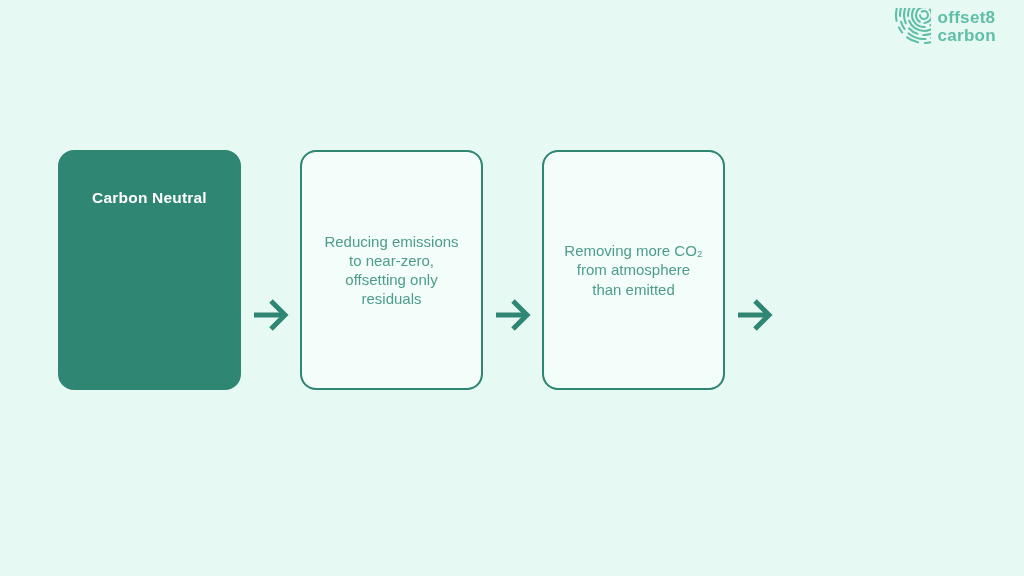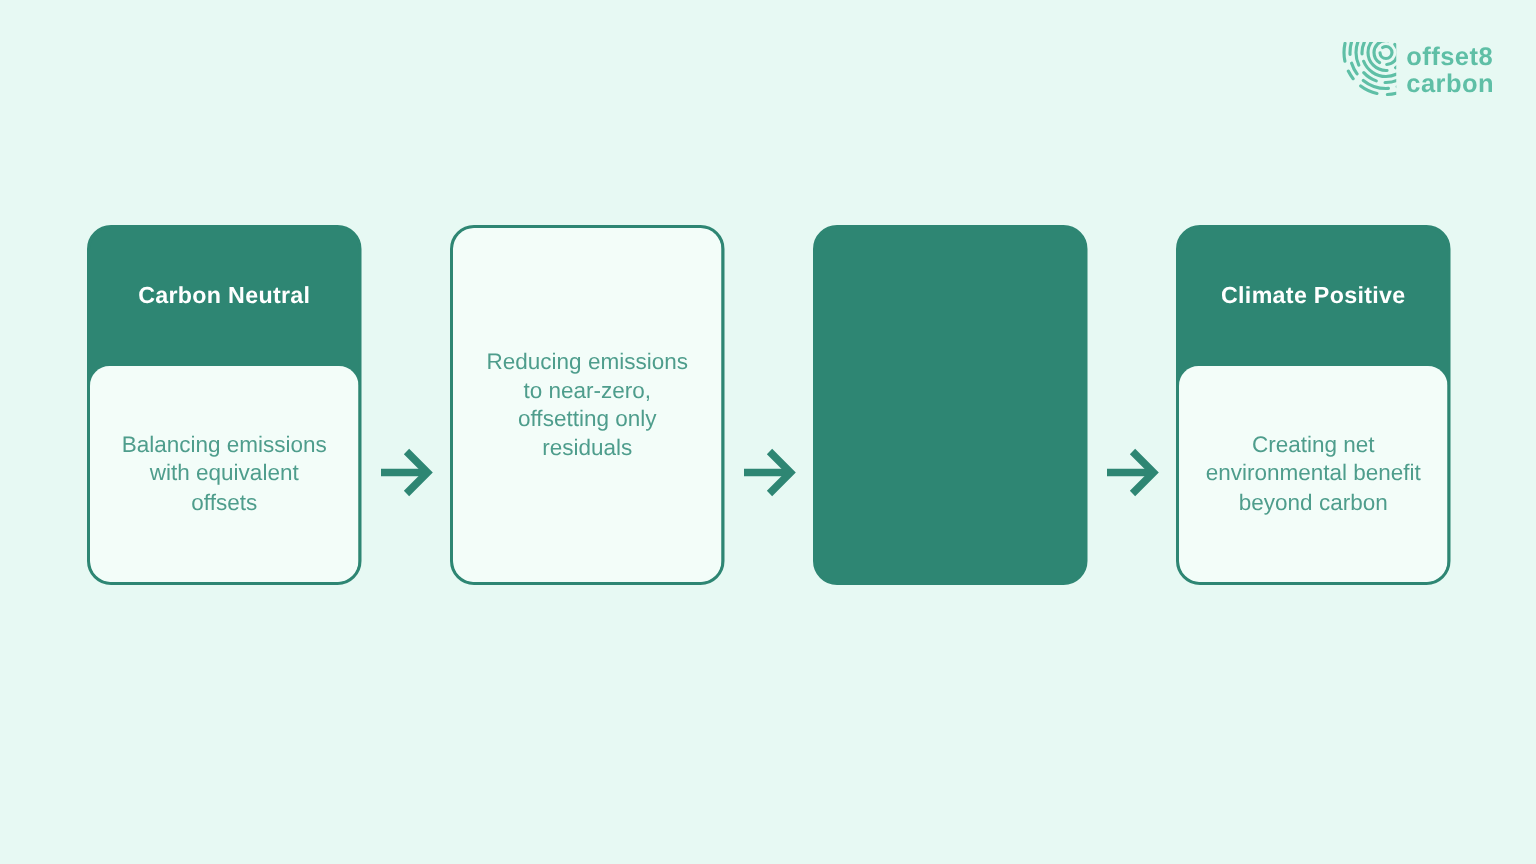--- a/index.html
+++ b/index.html
@@ -6,21 +6,21 @@
   body {
     width: 1024px; height: 576px;
     background: #e7f9f3;
     font-family: "Liberation Sans", sans-serif;
     overflow: hidden;
   }
   .canvas { position: relative; width: 1024px; height: 576px; }
 
   
   .logo {
-    position: absolute; top: 28px; right: 28px;
+    position: absolute; top: 8px; right: 28px;
     display: flex; align-items: center; gap: 7px;
   }
   .logo-icon { width: 37px; height: 37px; overflow: hidden; }
   .logo-text {
     color: #5fbfa6; font-weight: 700; font-size: 17px;
     line-height: 1.02; letter-spacing: 0.3px; text-align: left;
   }
 
   
   .flow {
@@ -78,23 +78,20 @@
     <span class="logo-text">
       <div>offset8</div>
       <div>carbon</div>
     </span>
   </div>
 
   <div class="flow">
 
     <div class="card">
       <div class="card-head">Carbon Neutral</div>
-      <div class="card-body">Balancing emissions
-with equivalent
-offsets</div>
     </div>
 
     <div class="arrow-cell">
       <svg width="38" height="34" viewBox="0 0 38 34">
         <path d="M2 17 H31" stroke="#2e8673" stroke-width="5" fill="none"></path>
         <path d="M19 3 L33 17 L19 31" stroke="#2e8673" stroke-width="5" fill="none" stroke-linejoin="miter"></path>
       </svg>
     </div>
 
     <div class="card">
@@ -105,30 +102,27 @@
     </div>
 
     <div class="arrow-cell">
       <svg width="38" height="34" viewBox="0 0 38 34">
         <path d="M2 17 H31" stroke="#2e8673" stroke-width="5" fill="none"></path>
         <path d="M19 3 L33 17 L19 31" stroke="#2e8673" stroke-width="5" fill="none" stroke-linejoin="miter"></path>
       </svg>
     </div>
 
     <div class="card">
+      <div class="card-body">Removing more CO₂
+from atmosphere
+than emitted</div>
     </div>
 
     <div class="arrow-cell">
       <svg width="38" height="34" viewBox="0 0 38 34">
         <path d="M2 17 H31" stroke="#2e8673" stroke-width="5" fill="none"></path>
         <path d="M19 3 L33 17 L19 31" stroke="#2e8673" stroke-width="5" fill="none" stroke-linejoin="miter"></path>
       </svg>
     </div>
 
-    <div class="card">
-      <div class="card-head">Climate Positive</div>
-      <div class="card-body">Creating net
-environmental benefit
-beyond carbon</div>
-    </div>
 
   </div>
 </div>
 
 </body></html>

